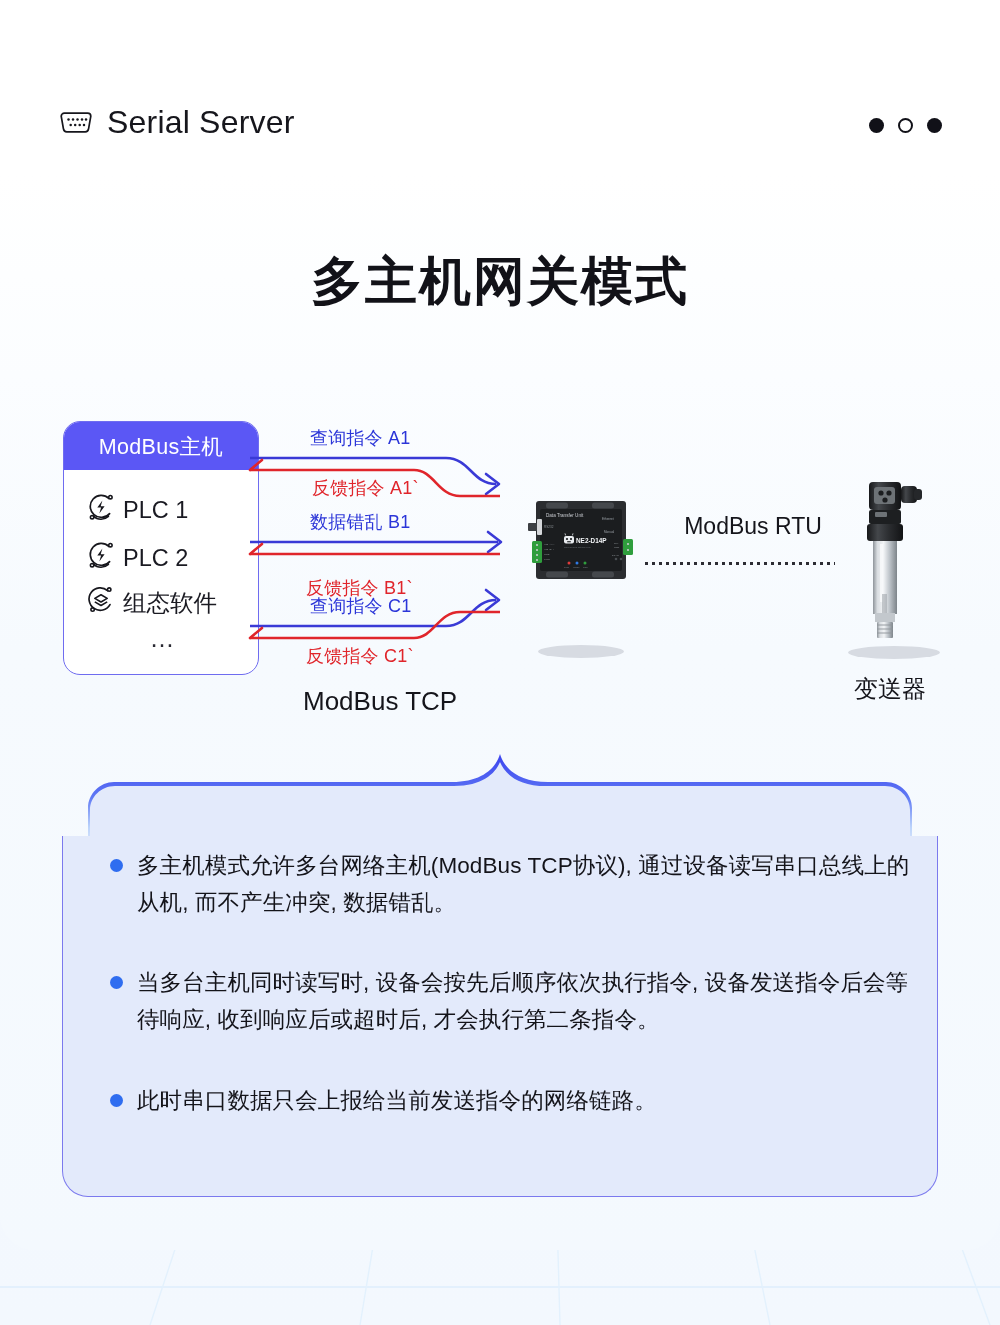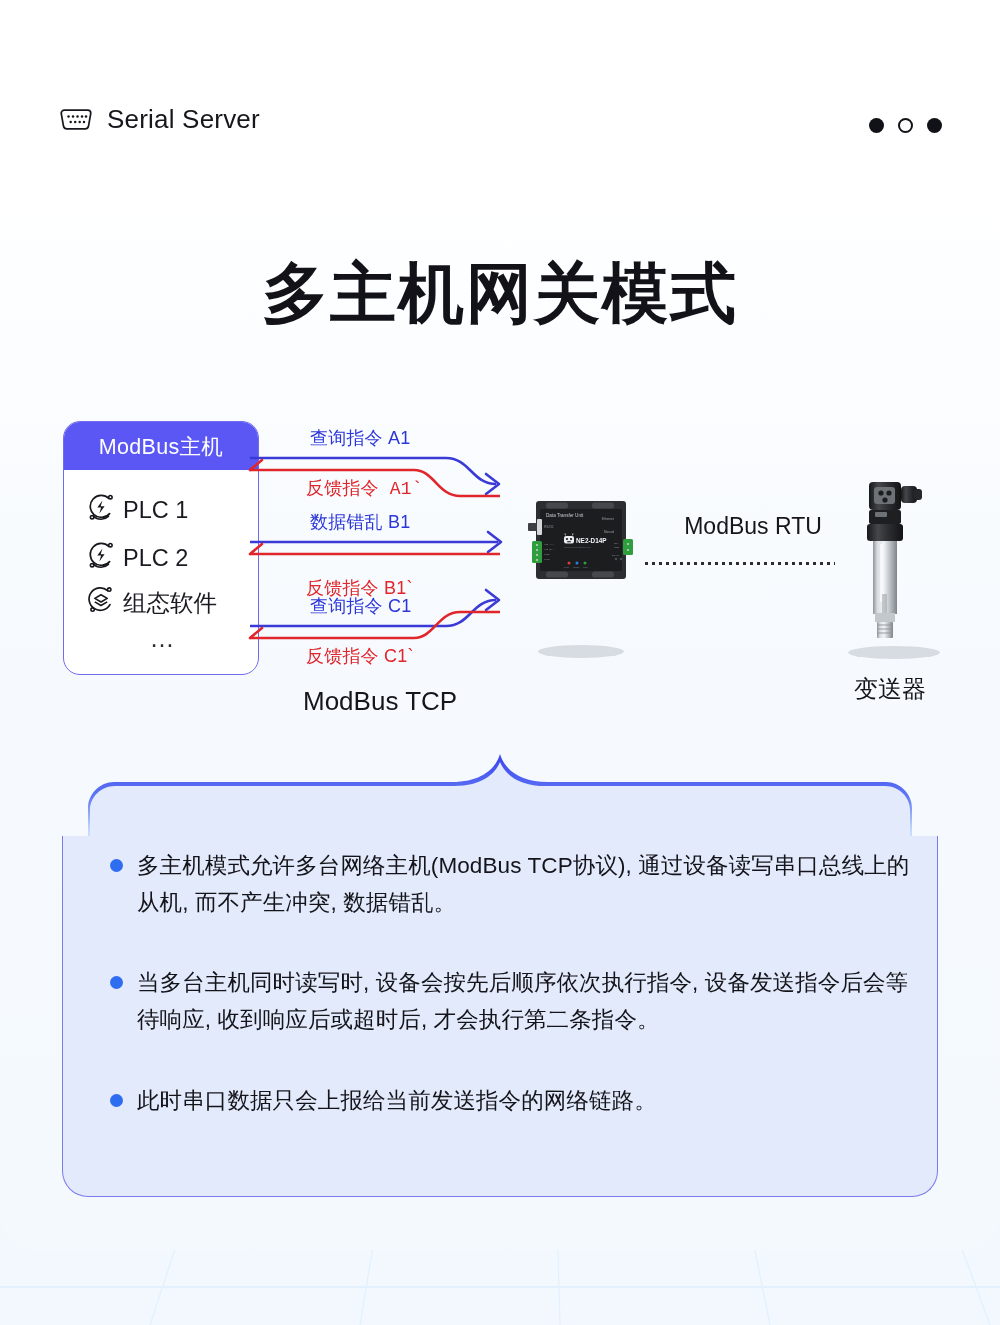--- a/index.html
+++ b/index.html
@@ -31,34 +31,34 @@
   
   .header {
     position: absolute; left: 0; top: 104px; width: 1000px; height: 54px;
   }
   .brand {
     position: absolute; left: 58px; top: 0;
     display: flex; align-items: center; gap: 13px;
   }
   .db9 { width: 36px; height: 21px; display: block; }
   .brand-text {
-    font-size: 26px; letter-spacing: .2px; color: #16161c;
+    font-size: 32px; letter-spacing: .2px; color: #16161c;
     font-weight: 400; white-space: nowrap;
   }
   .dots { position: absolute; right: 58px; top: 14px; display: flex; gap: 14px; align-items: center; }
   .dot { width: 15px; height: 15px; border-radius: 50%; background: #111118; }
   .dot.hollow { background: #ffffff; border: 2.4px solid #111118; }
 
   
   .title {
     position: absolute; left: 0; top: 258px; width: 1000px;
     text-align: center;
-    font-size: 66px; font-weight: 700; color: #121218;
+    font-size: 52px; font-weight: 700; color: #121218;
     letter-spacing: 2px; line-height: 1.08;
-    font-family: Liberation Serif, serif;
+    font-family: Liberation Mono, monospace;
   }
 
   
   .host-card {
     position: absolute; left: 63px; top: 421px; width: 196px; height: 254px;
     border-radius: 17px; overflow: hidden;
     border: 1.6px solid #6f6cf0;
     background: #ffffff;
   }
   .host-head {
@@ -273,21 +273,21 @@
       <path d="M252 136 L2 136" fill="none" stroke="#e0252b" stroke-width="2.6"></path>
       <path d="M14 126 L2 136" fill="none" stroke="#e0252b" stroke-width="2.6" stroke-linecap="round"></path>
 
       <path d="M2 208 L198 208 C222 208 224 182 248 182" fill="none" stroke="#3a3ad6" stroke-width="2.6"></path>
       <path d="M238 172 L251 182 L238 192" fill="none" stroke="#3a3ad6" stroke-width="2.6" stroke-linecap="round" stroke-linejoin="round"></path>
       <path d="M252 194 L212 194 C190 194 186 220 166 220 L2 220" fill="none" stroke="#e0252b" stroke-width="2.6"></path>
       <path d="M14 210 L2 220" fill="none" stroke="#e0252b" stroke-width="2.6" stroke-linecap="round"></path>
     </svg>
 
     <span class="lbl q" style="left:62px; top:8px;">查询指令 A1</span>
-    <span class="lbl f" style="left:58px; top:58px;font-family:Liberation Mono, monospace;">反馈指令 A1`</span>
+    <span class="lbl f" style="left:64px; top:58px;">反馈指令 A1`</span>
     <span class="lbl q" style="left:62px; top:92px;">数据错乱 B1</span>
     <span class="lbl f" style="left:58px; top:158px;">反馈指令 B1`</span>
     <span class="lbl q" style="left:62px; top:176px;">查询指令 C1</span>
     <span class="lbl f" style="left:58px; top:226px;">反馈指令 C1`</span>
   </div>
 
   <div class="dtu-shadow"></div>
   <div class="dtu">
     <svg width="106" height="82" viewBox="0 0 106 82">
       <rect x="8" y="2" width="90" height="78" rx="3" fill="#2b2d30"></rect>

